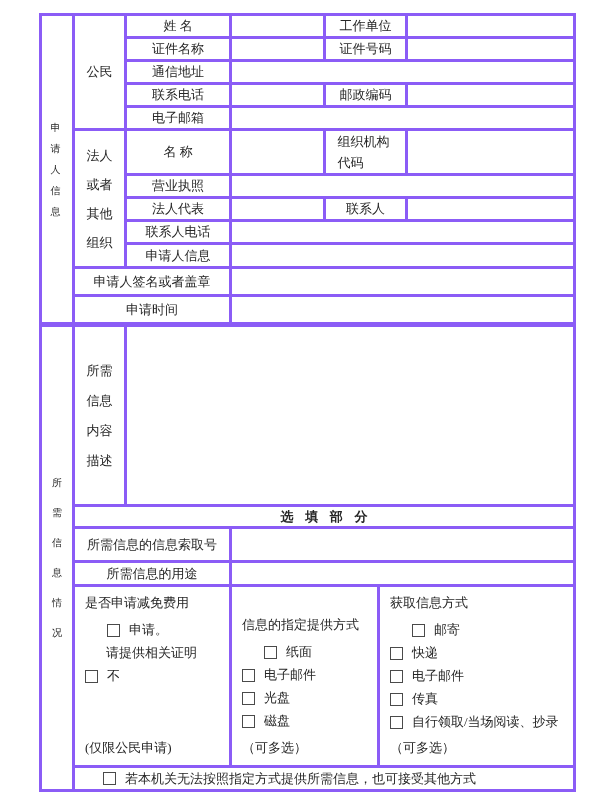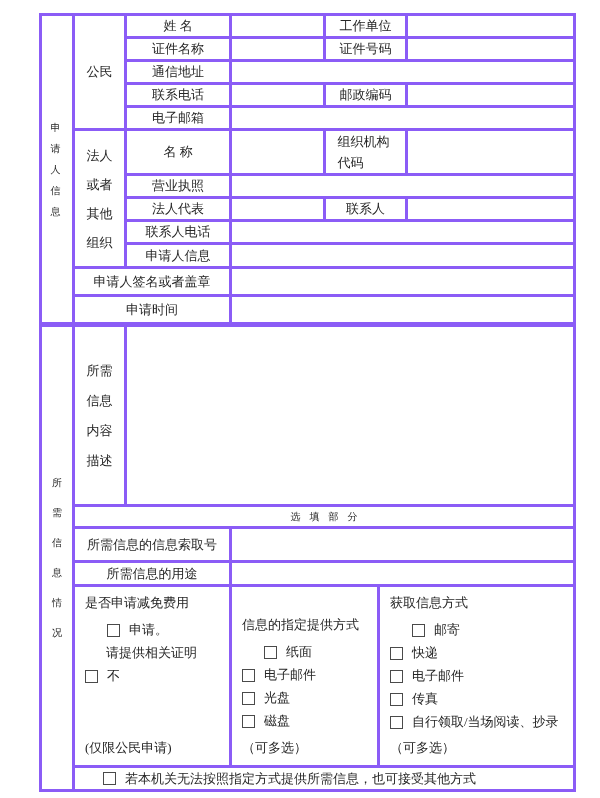--- a/index.html
+++ b/index.html
@@ -31,22 +31,22 @@
   tr.r28{height:28px;}
   tr.r180{height:180px;}
   tr.r22{height:22px;}
   tr.r25{height:34px;}
   .v1{display:inline-block;width:1.3em;line-height:21px;text-align:left;font-size:10px;}
   .v1b{display:inline-block;width:1.3em;line-height:30px;text-align:center;font-size:10px;}
   .v2{display:inline-block;width:2.3em;line-height:29px;text-align:center;}
   .v2b{display:inline-block;width:2.3em;line-height:30px;text-align:center;}
   .v4{display:inline-block;width:4.3em;line-height:21px;text-align:left;}
   .opt-hdr{
-    font-weight:normal;
-    font-size:10px;
+    font-weight:bold;
+    font-size:13px;
     letter-spacing:0.9em;
     padding-left:0.9em;
   }
   .cbcell{
     vertical-align:top;
     text-align:left;
     padding:8px 8px 10px 10px;
   }
   .cbcol{
     display:flex;

